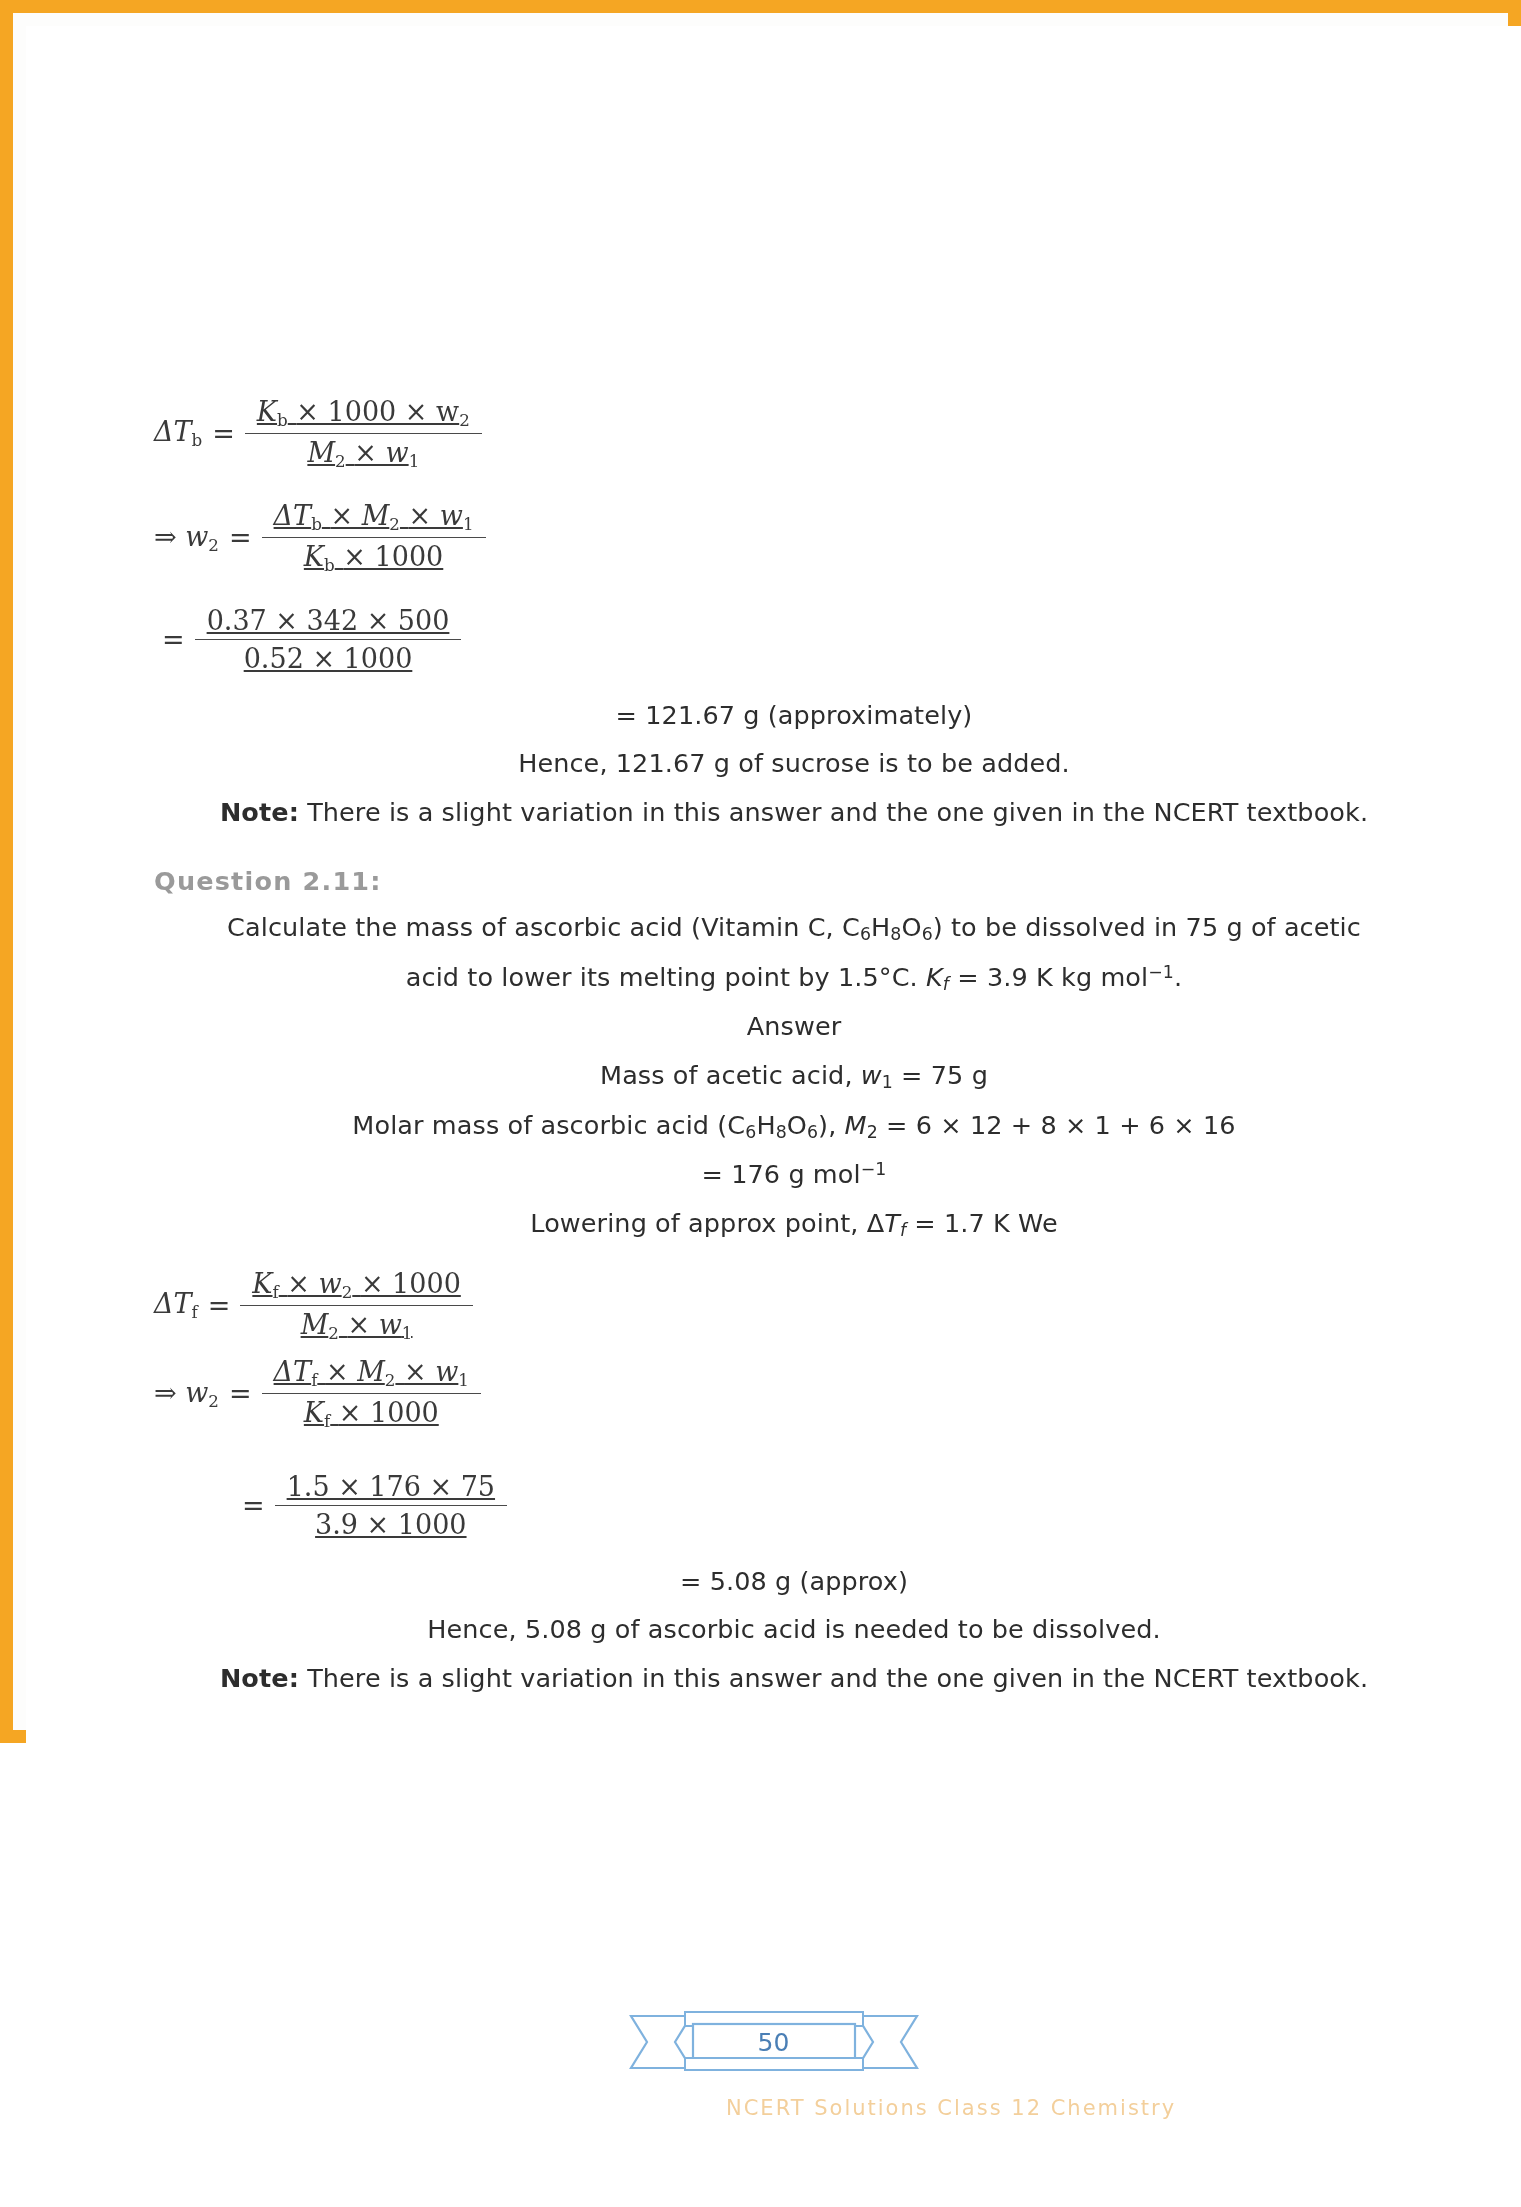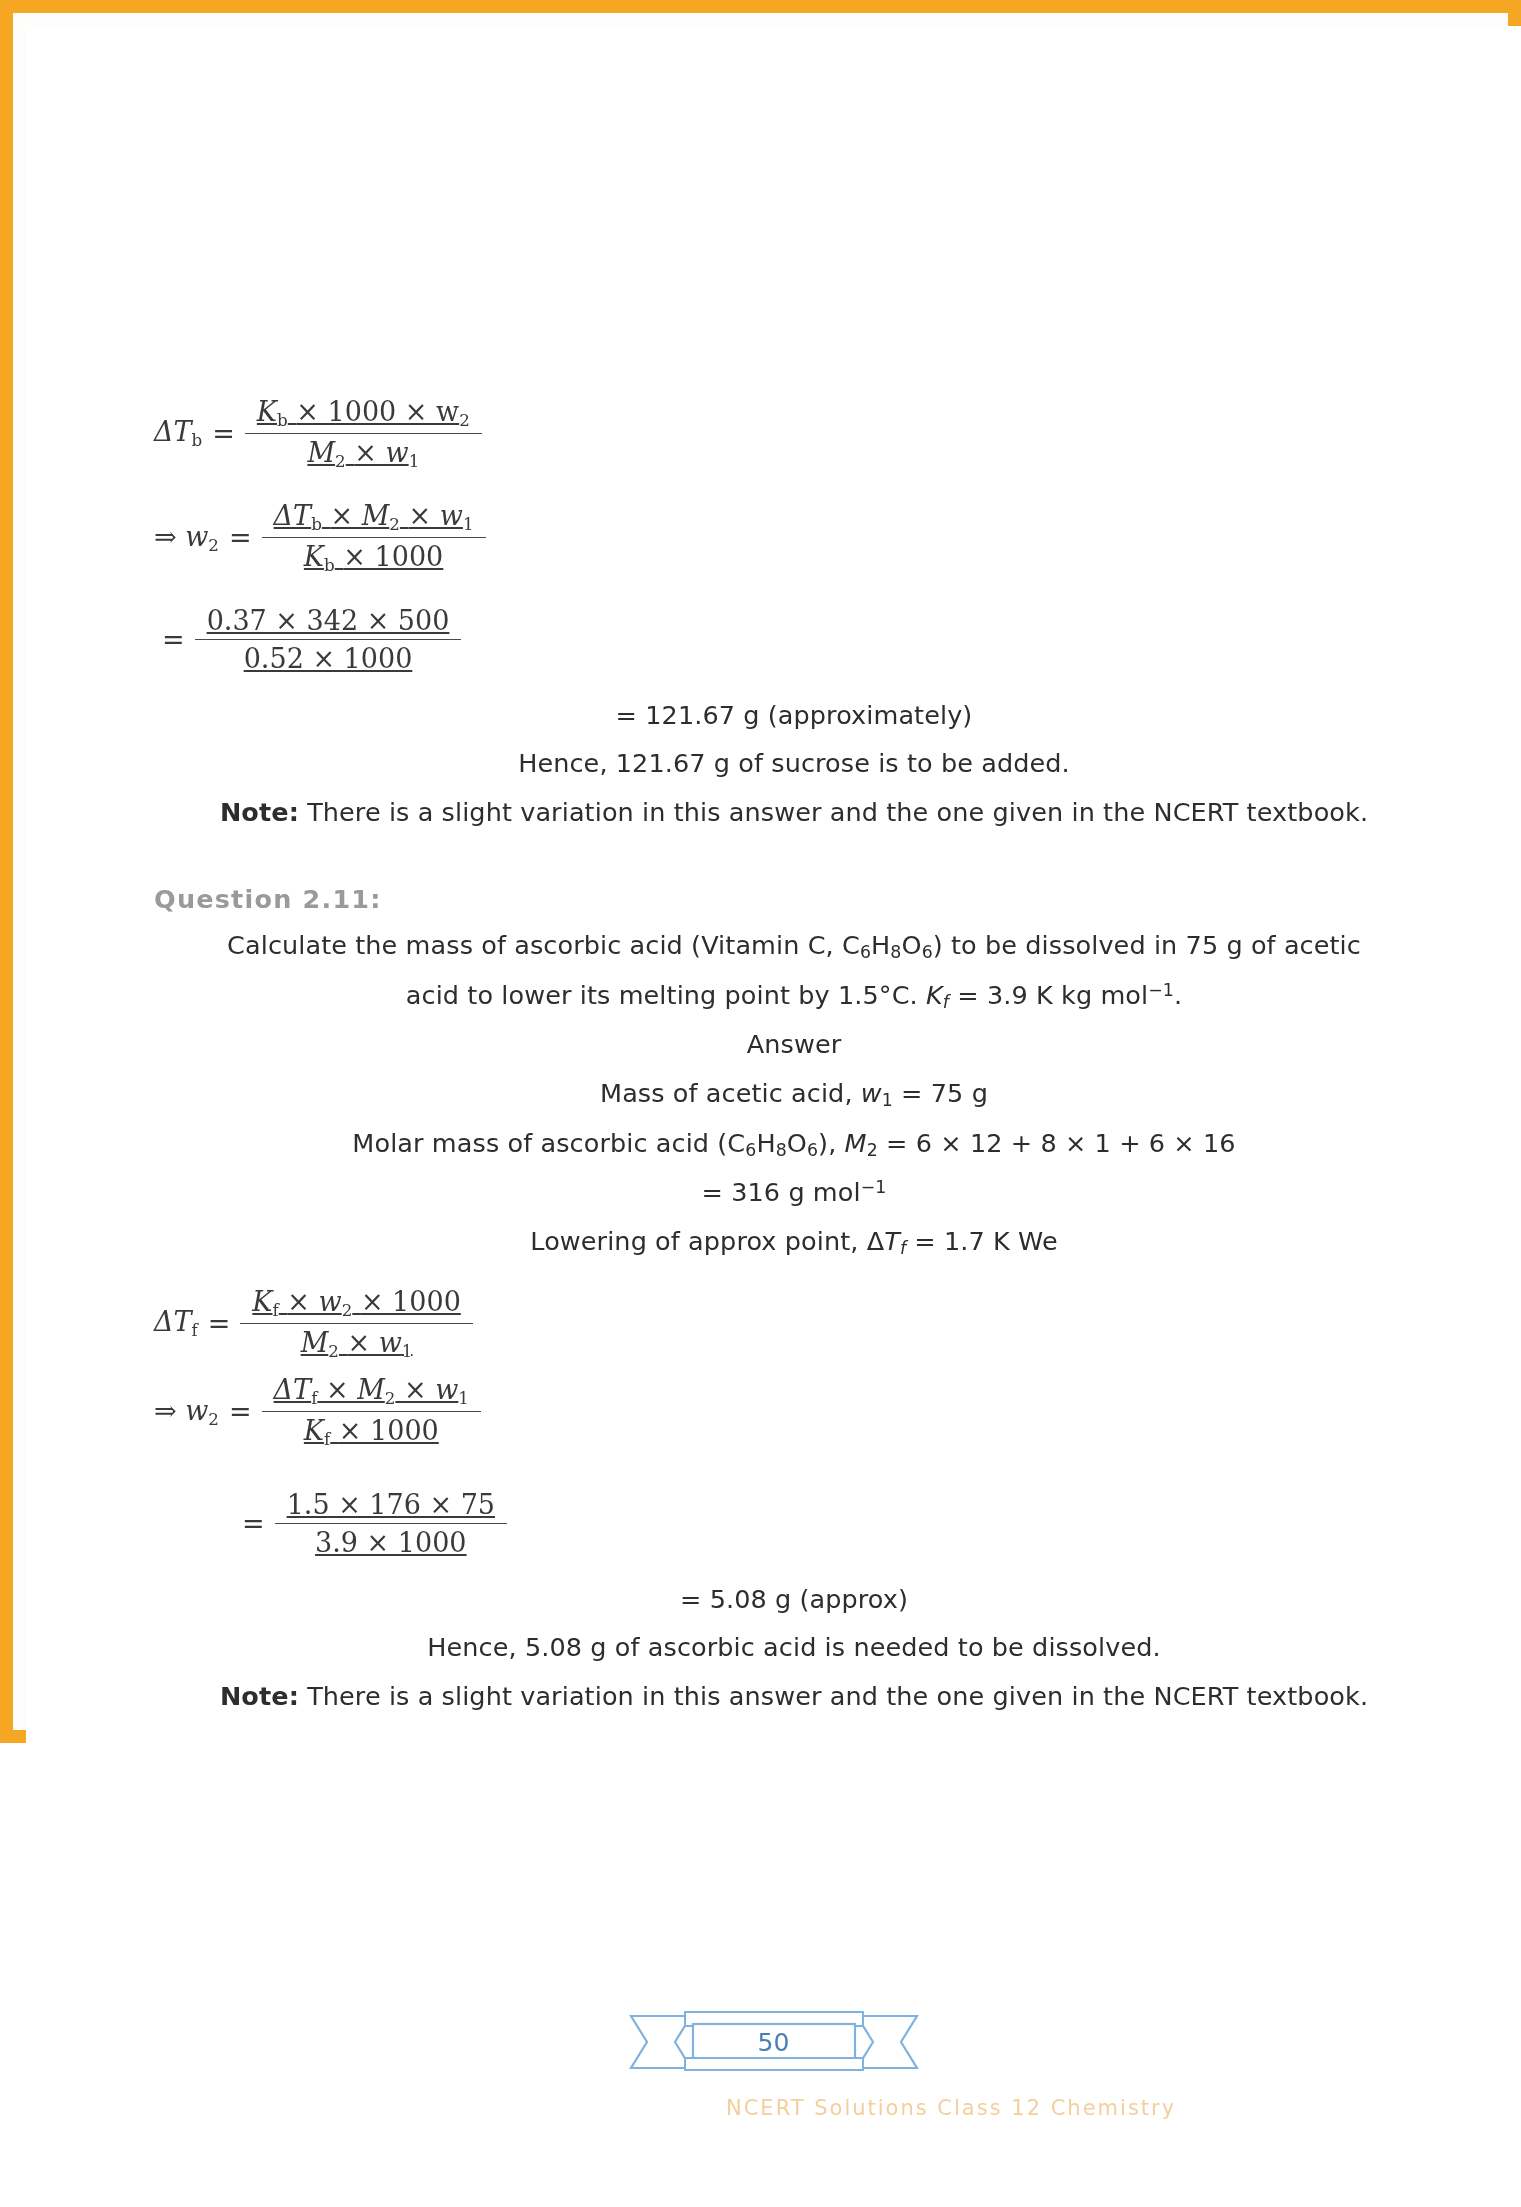--- a/index.html
+++ b/index.html
@@ -82,21 +82,21 @@
     margin: 0 0 10px 0;
     letter-spacing: 0.1px;
     text-align: center;
   }
   .bold { font-weight: bold; }
   .qhead {
     font-size: 25.5px;
     color: #9a9a9a;
     font-weight: bold;
     letter-spacing: 1.2px;
-    margin: 52px 0 12px 0;
+    margin: 34px 0 12px 0;
   }
   .spacer-sm { height: 14px; }
   sub { font-size: 0.68em; vertical-align: -0.25em; }
   sup { font-size: 0.68em; vertical-align: 0.45em; }
   .ital { font-style: italic; }
 
   
   .ribbon-wrap {
     position: absolute;
     left: 0;
@@ -192,21 +192,21 @@
 
       <div class="line">
         <span>Mass of acetic acid, </span><span class="ital">w</span><sub>1</sub><span> = 75 g</span>
       </div>
 
       <div class="line">
         <span>Molar mass of ascorbic acid (C</span><sub>6</sub><span>H</span><sub>8</sub><span>O</span><sub>6</sub><span>), </span><span class="ital">M</span><sub>2</sub><span> = 6 × 12 + 8 × 1 + 6 × 16</span>
       </div>
 
       <div class="line">
-        <span>= 316 g mol</span><sup>−1</sup>
+        <span>= 176 g mol</span><sup>−1</sup>
       </div>
 
       <div class="line">
         <span>Lowering of approx point, Δ</span><span class="ital">T</span><sub class="ital">f</sub><span> = 1.7 K We</span>
       </div>
 
 
       <div class="spacer-sm"></div>
 
       <div class="math" style="margin-bottom:14px;">

